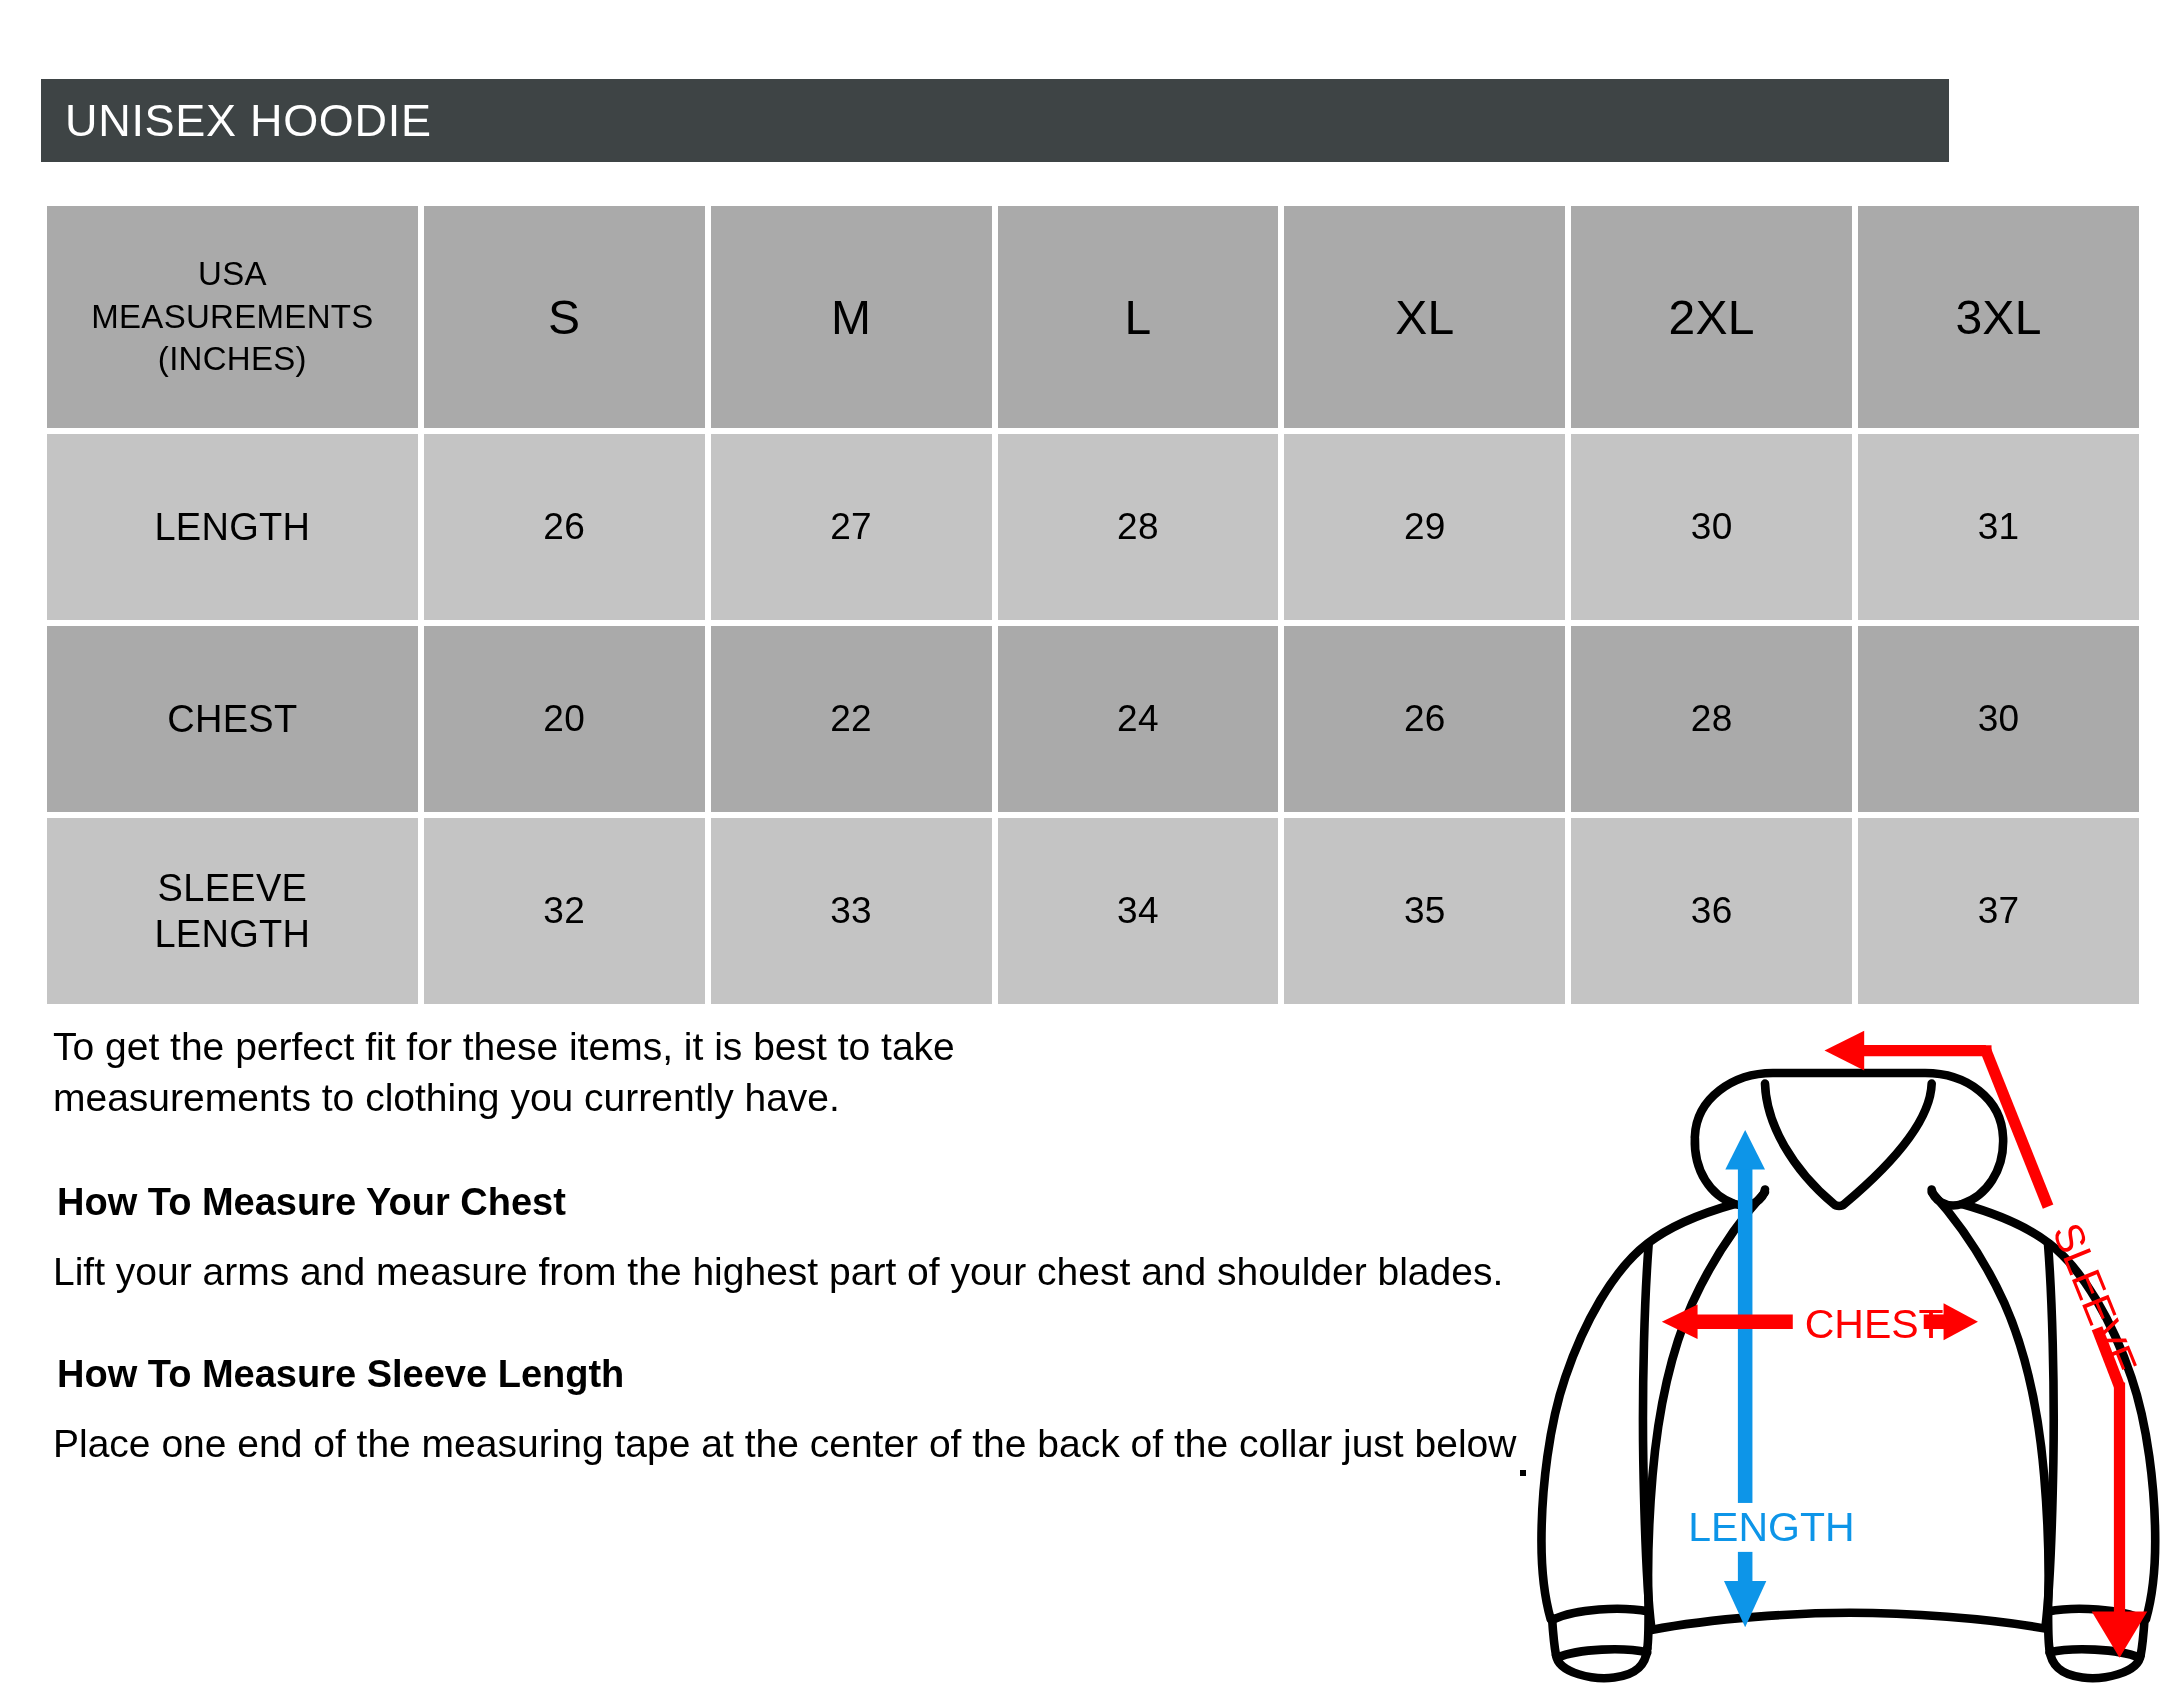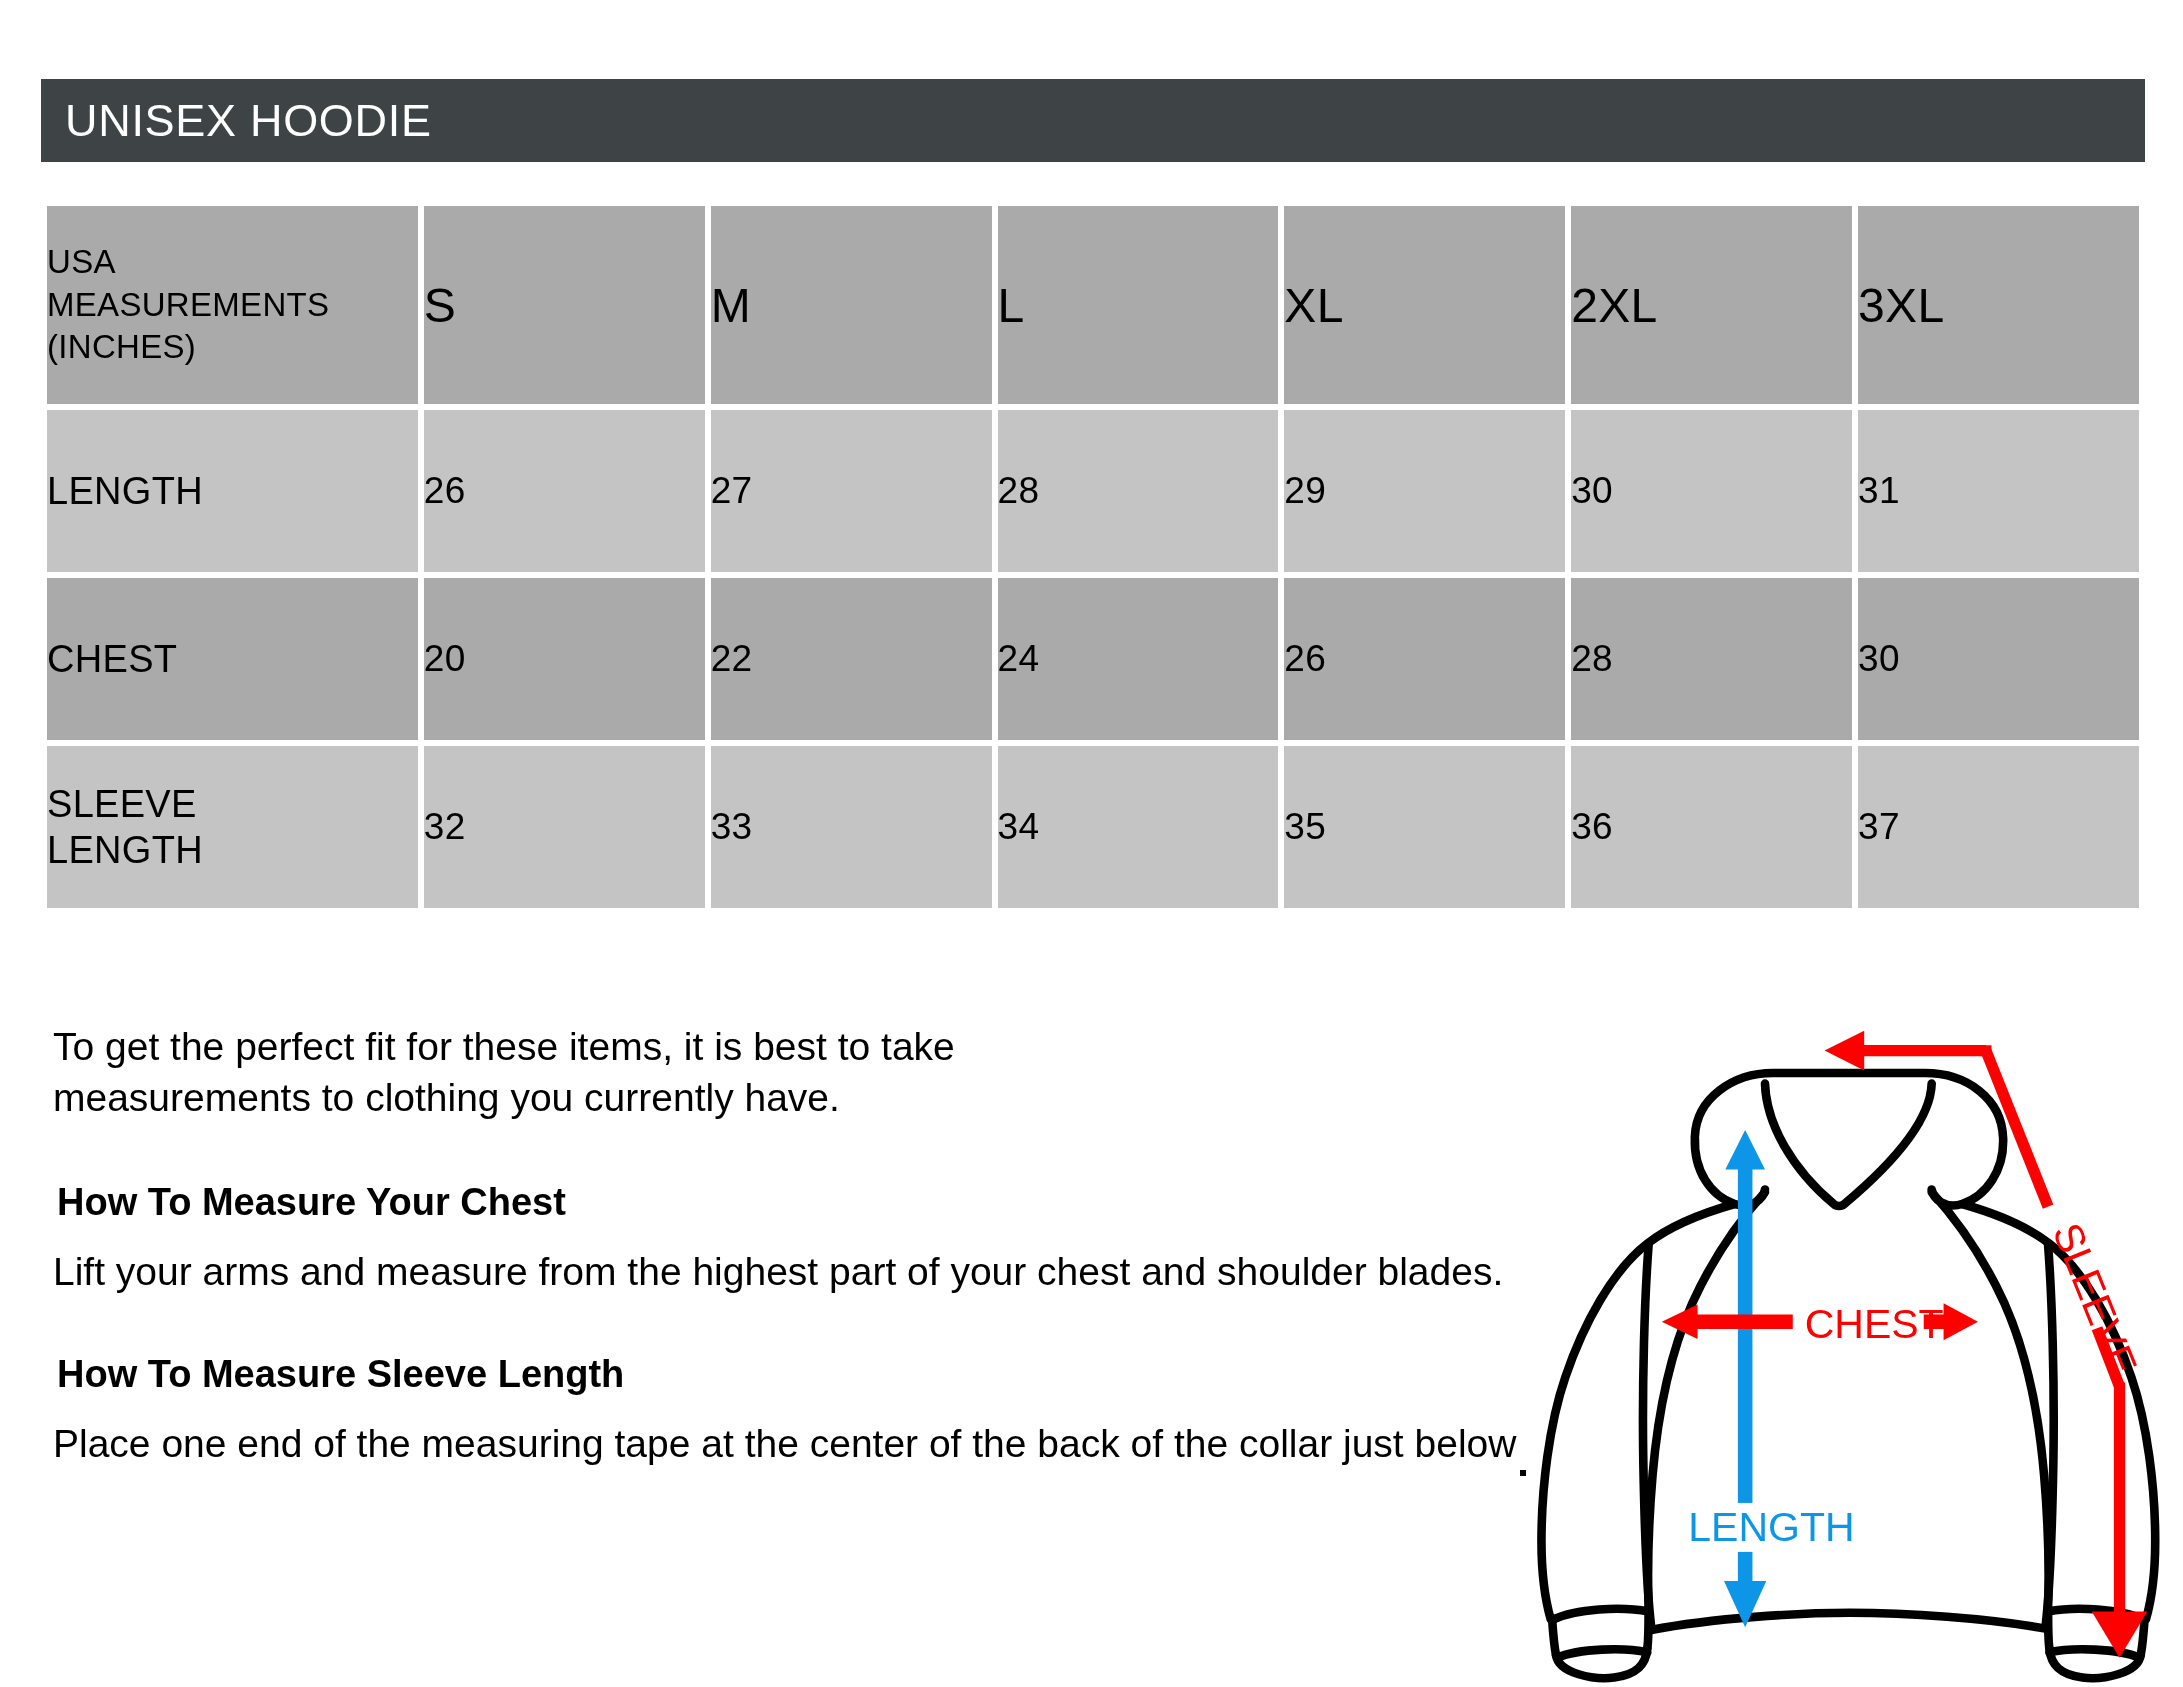--- a/index.html
+++ b/index.html
@@ -14,21 +14,21 @@
     overflow: hidden;
     font-family: "Liberation Sans", sans-serif;
     -webkit-font-smoothing: antialiased;
   }
 
   
   #title-bar {
     position: absolute;
     left: 41px;
     top: 79px;
-    width: 2104px;
+    width: 1908px;
     height: 83px;
     background: #3e4445;
     display: flex;
     align-items: center;
   }
   #title-text {
     color: #ffffff;
     font-size: 45px;
     letter-spacing: 0.7px;
     padding-left: 24px;
@@ -40,23 +40,24 @@
   #size-table {
     position: absolute;
     left: 41px;
     top: 200px;
     width: 2104px;
     border-collapse: separate;
     border-spacing: 6.6px 6.6px;
     table-layout: fixed;
   }
   #size-table td {
+    text-align: center;
     vertical-align: middle;
     color: #000000;
-    padding: 0;
+    padding: 12px;
   }
   #size-table col.label-col { width: 367px; }
   #size-table col.size-col  { width: 278px; }
 
   tr.header-row td {
     background: #aaaaaa;
     height: 198px;
   }
   tr.row-light td {
     background: #c4c4c4;

